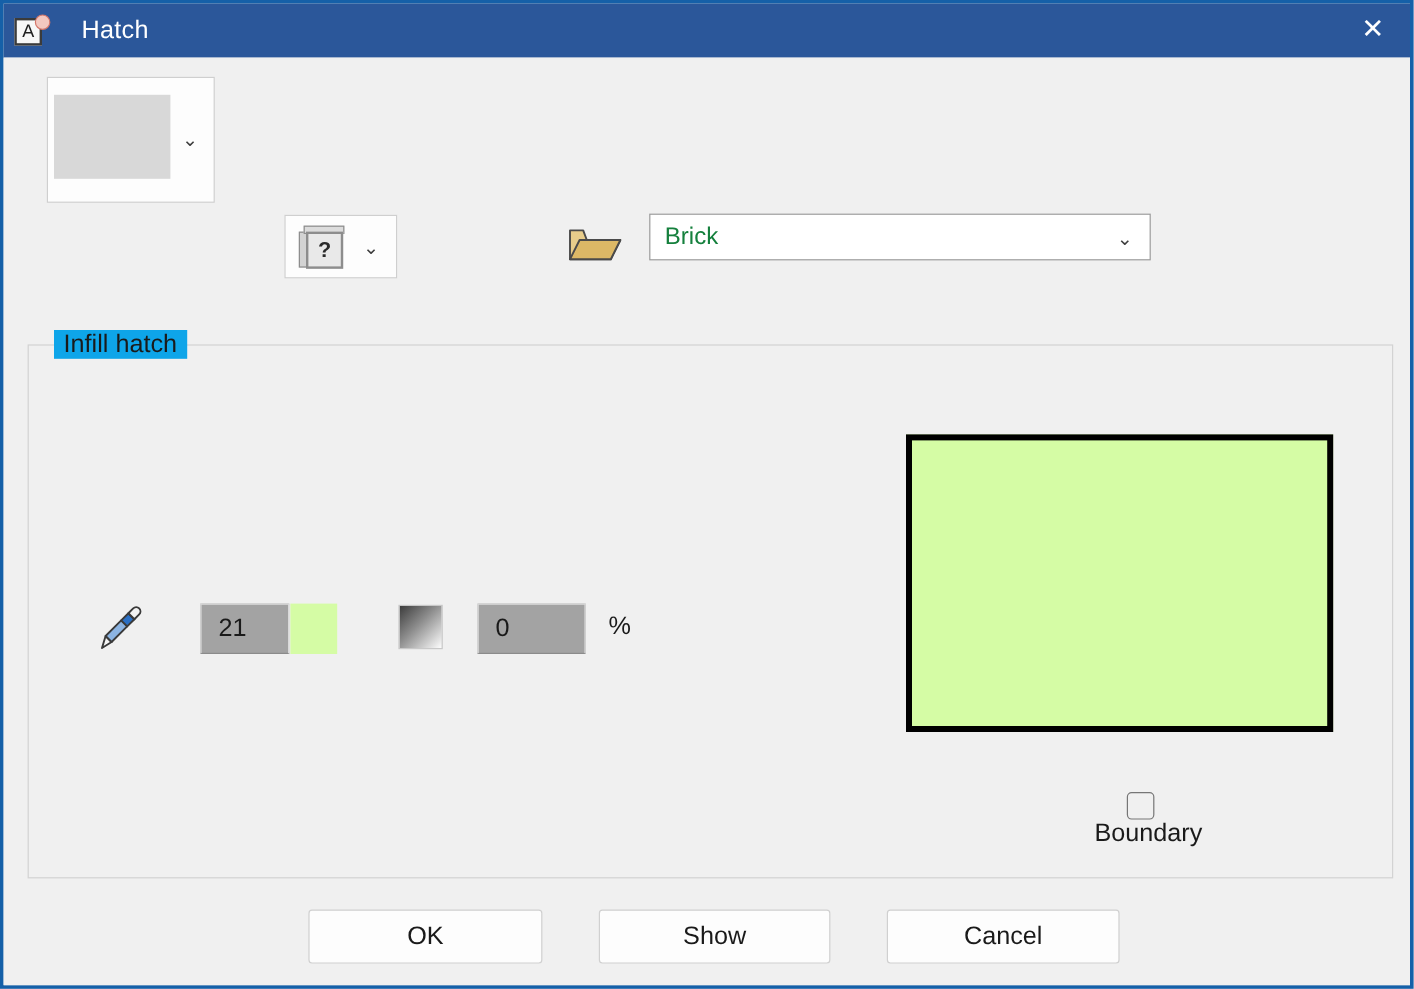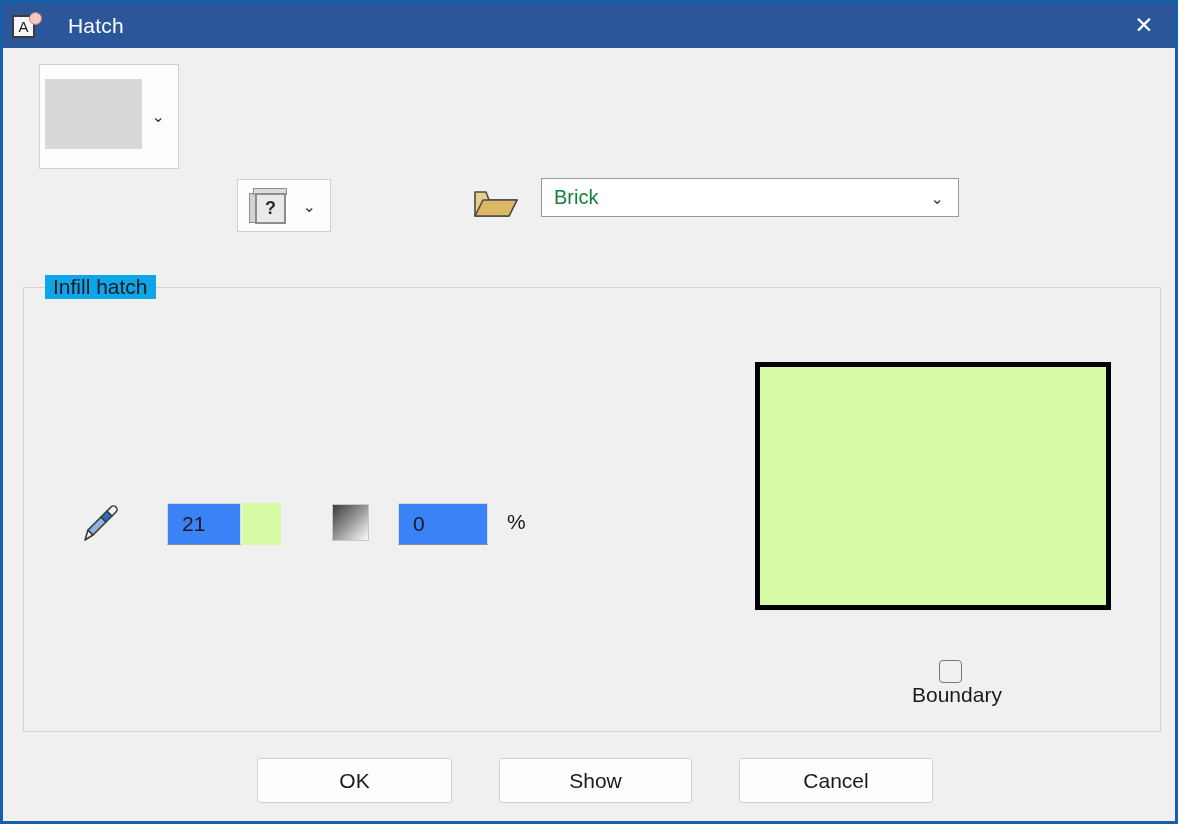--- a/index.html
+++ b/index.html
@@ -257,21 +257,21 @@
     position: absolute;
     left: 78px;
     top: 452px;
     width: 42px;
     height: 44px;
   }
 
   .num-input {
     position: absolute;
     box-sizing: border-box;
-    background: #3b82f6;
+    background: #a3a3a3;
     border: 1px solid #d9d9d9;
     border-bottom: 1px solid #8b8b8b;
     display: flex;
     align-items: center;
     padding-left: 14px;
     font-size: 21px;
     color: #1a1a1a;
     font-family: "Liberation Sans", sans-serif;
   }
   #line-input {

